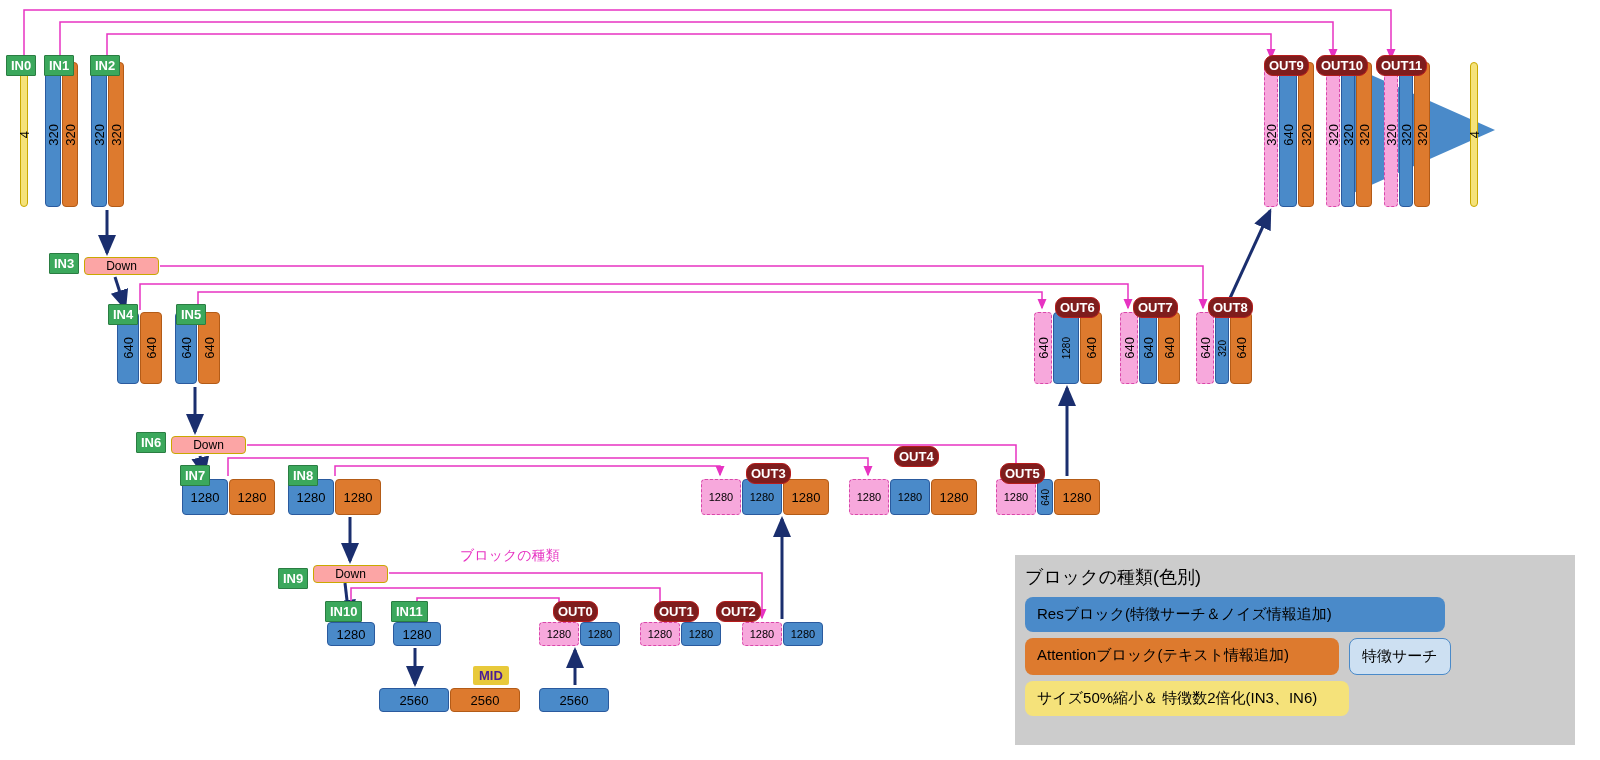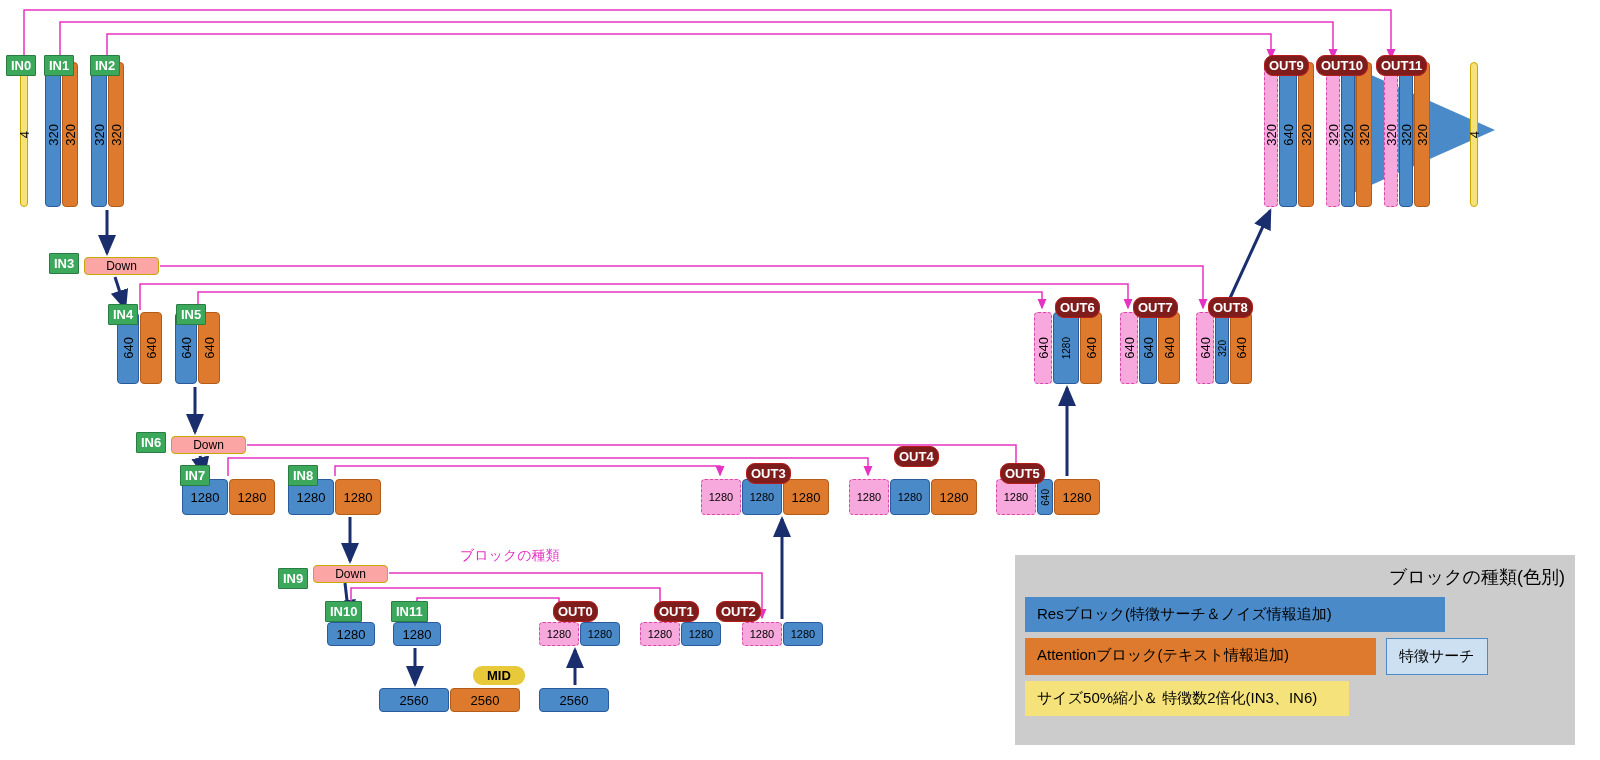--- a/index.html
+++ b/index.html
@@ -5,25 +5,25 @@
 *{box-sizing:border-box;margin:0;padding:0;font-family:"Meiryo",sans-serif}
 body{width:1600px;height:760px;position:relative;background:#fff;font-size:12px}
 .blk{position:absolute;border:1px solid #2a5a9e;border-radius:4px;display:flex;align-items:center;justify-content:center;font-size:13px}
 .res{background:#4a8ac9;color:#000}
 .attn{background:#dd7a2e;color:#000;border-color:#b35b17}
 .skip{background:#f7a8dc;border:1.5px dashed #d946aa}
 .down{background:#fca5a5;border-color:#c9a800}
 .thin{background:#f5e27a;border-color:#c9a800;width:8px}
 .lab-in{position:absolute;background:#3ba85c;color:#fff;padding:2px 4px;font-size:13px;font-weight:bold;border-radius:1px;border:1px solid #2a7d42;z-index:5}
 .lab-out{position:absolute;background:#7f1d1d;color:#fff;padding:2px 4px;font-size:13px;font-weight:bold;border-radius:9px;border:1px solid #b71c1c;z-index:5}
-.lab-mid{position:absolute;background:#e8c93a;color:#000000;padding:2px 14px;font-size:13px;font-weight:bold;border-radius:9px;z-index:5}
+.lab-mid{position:absolute;background:#e8c93a;color:#4c1d95;padding:2px 6px;font-size:13px;font-weight:bold;border-radius:2px;z-index:5}
 .vt{writing-mode:vertical-rl;transform:rotate(180deg)}
 .legend{position:absolute;left:1015px;top:555px;width:560px;height:190px;background:#ccc;padding:10px}
-.legend .tt{text-align:right;font-size:18px;margin-bottom:8px}
-.lg{border-radius:0;padding:8px 12px;font-size:15px;margin-bottom:6px}
+.legend .tt{text-align:left;font-size:18px;margin-bottom:8px}
+.lg{border-radius:8px;padding:8px 12px;font-size:15px;margin-bottom:6px}
 svg{position:absolute;top:0;left:0;pointer-events:none;z-index:1}
 .z2{z-index:2}
 </style>
 </head>
 <body>
 
 <div class="blk thin z2" style="left:20px;top:62px;height:145px">
     <span class="vt">4</span>
   </div>
 <div class="lab-in" style="left:6px;top:55px">IN0</div>
@@ -186,21 +186,21 @@
 <div class="blk thin z2" style="left:1470px;top:62px;height:145px">
     <span class="vt">4</span>
   </div>
 
 <div style="position:absolute;left:460px;top:547px;color:#e733c2;font-size:14px">ブロックの種類</div>
 
 <div class="legend z2">
   <div class="tt">ブロックの種類(色別)</div>
   <div class="lg" style="background:#4a8ac9;width:420px">Resブロック(特徴サーチ＆ノイズ情報追加)</div>
   <div style="display:flex;gap:10px;margin-bottom:6px">
-    <div class="lg" style="background:#dd7a2e;width:351px;margin:0">Attentionブロック(テキスト情報追加)</div>
+    <div class="lg" style="background:#dd7a2e;width:314px;margin:0">Attentionブロック(テキスト情報追加)</div>
     <div class="lg" style="background:#cde0f2;border:1px solid #4a8ac9;margin:0">特徴サーチ</div>
   </div>
   <div class="lg" style="background:#f5e27a;width:324px">サイズ50%縮小＆ 特徴数2倍化(IN3、IN6)</div>
 </div>
 
 <svg width="1600" height="760">
 <defs>
 <marker id="ap" markerWidth="8" markerHeight="8" refX="6" refY="3" orient="auto">
         <path d="M0,0 L7,3 L0,6 z" fill="#e733c2"></path>
       </marker>

